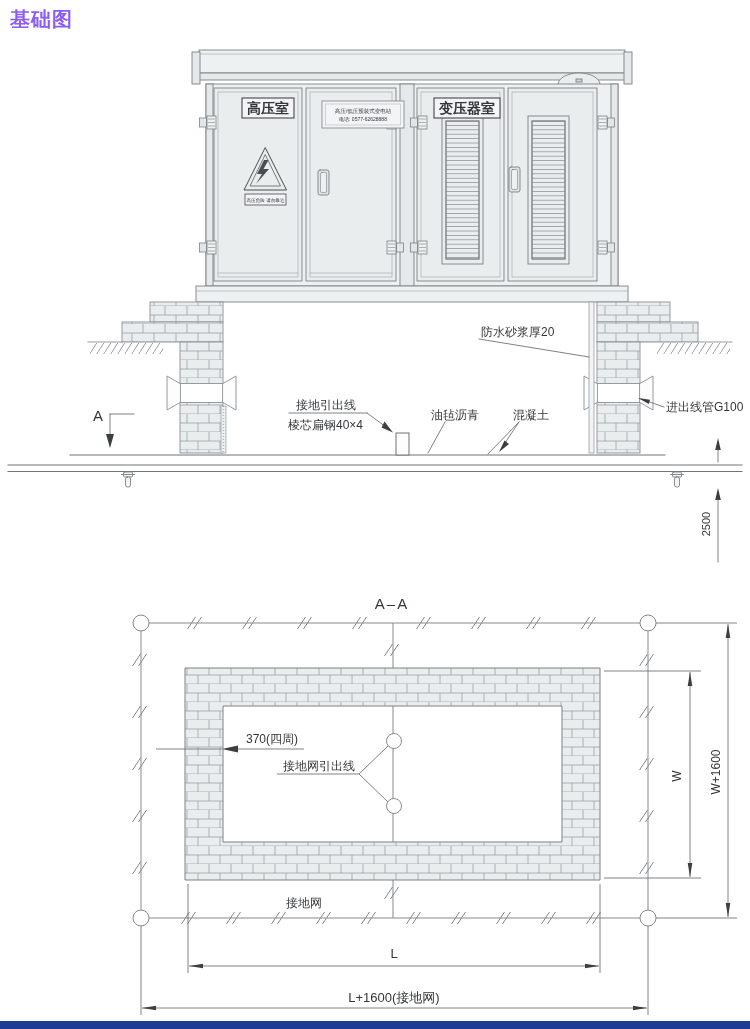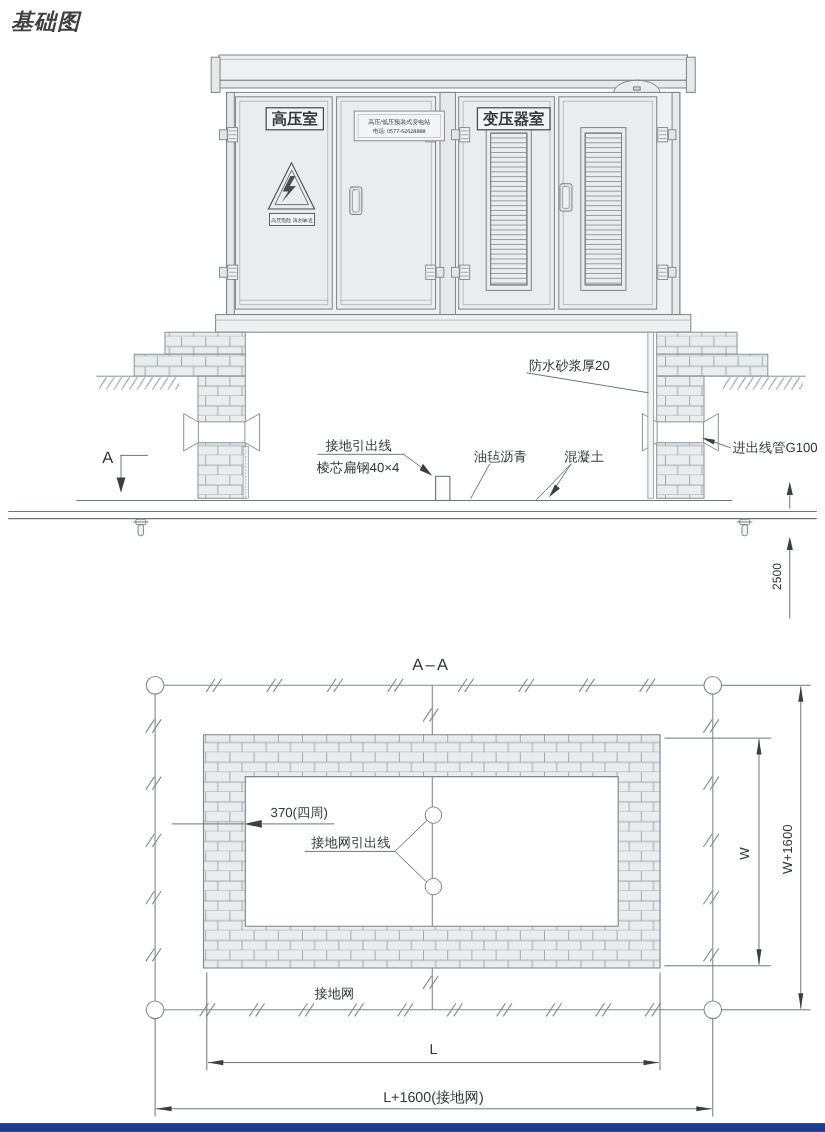--- a/index.html
+++ b/index.html
@@ -1,19 +1,19 @@
 <!DOCTYPE html>
 <html><head>
 <meta charset="utf-8">
 <style>
   html,body{margin:0;padding:0;background:#ffffff;}
   .page{position:relative;width:750px;height:1029px;background:#fff;overflow:hidden;
         font-family:"Liberation Sans","DejaVu Sans",sans-serif;}
   .doc-title{position:absolute;left:10px;top:6px;font-size:20px;font-weight:bold;
-             color:#404040;letter-spacing:1px;font-style:italic;}
+             color:#8b5cf6;letter-spacing:1px;}
   .bottom-bar{position:absolute;left:0;bottom:0;width:100%;height:8px;background:#1c3c94;}
   svg{position:absolute;left:0;top:0;}
   svg text{fill:#34373a;font-family:"Liberation Sans","DejaVu Sans",sans-serif;}
 </style>
 </head>
 <body>
 
 <div class="page">
 
   <div class="doc-title">基础图</div>

